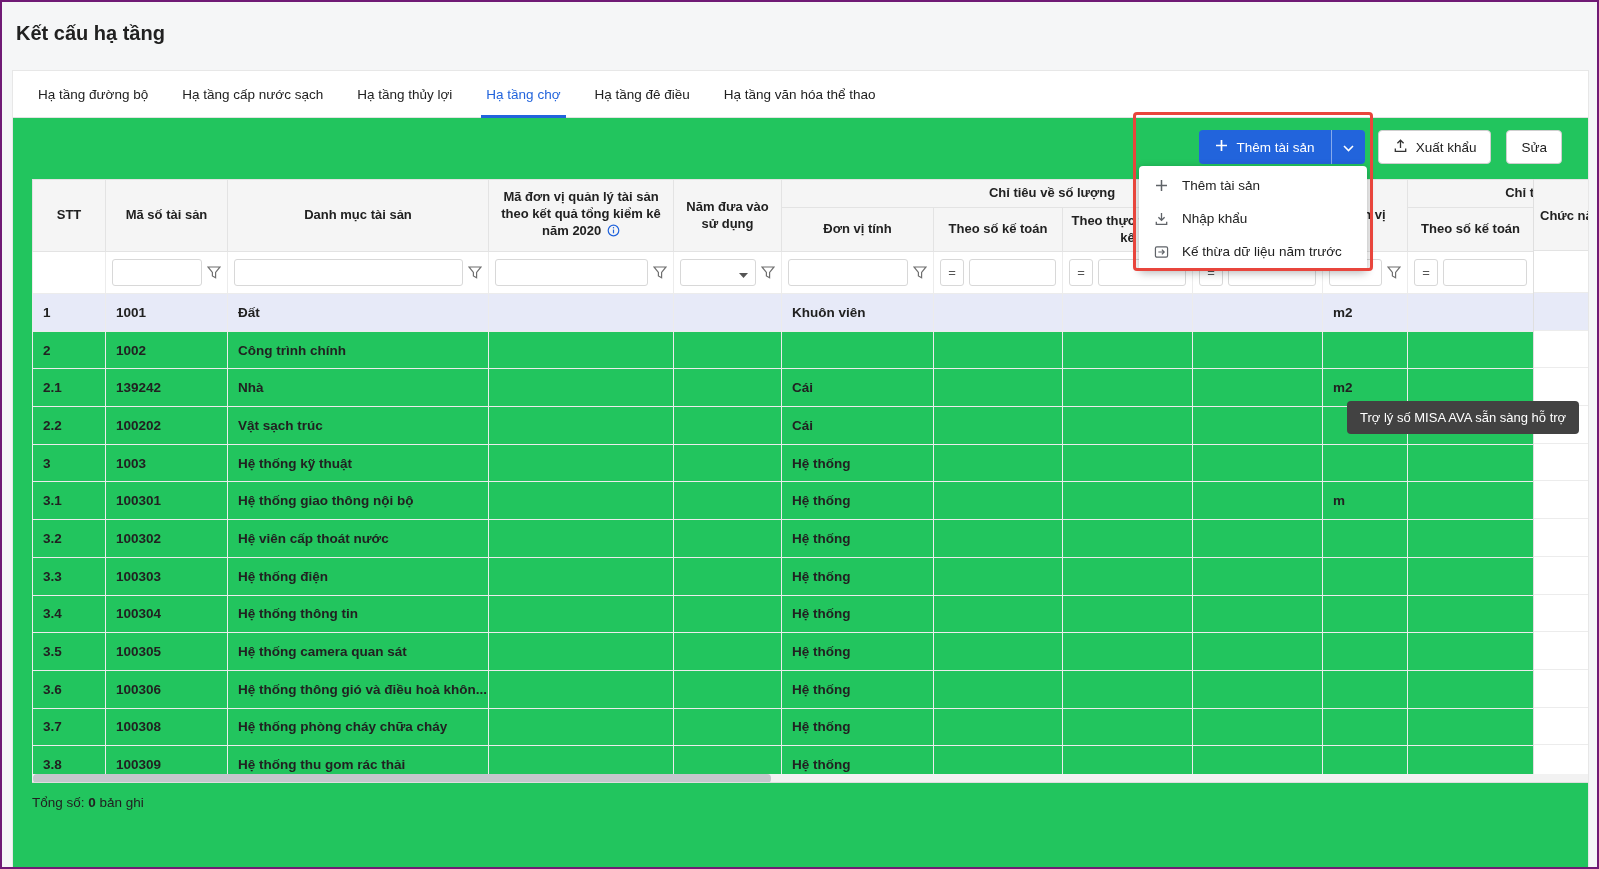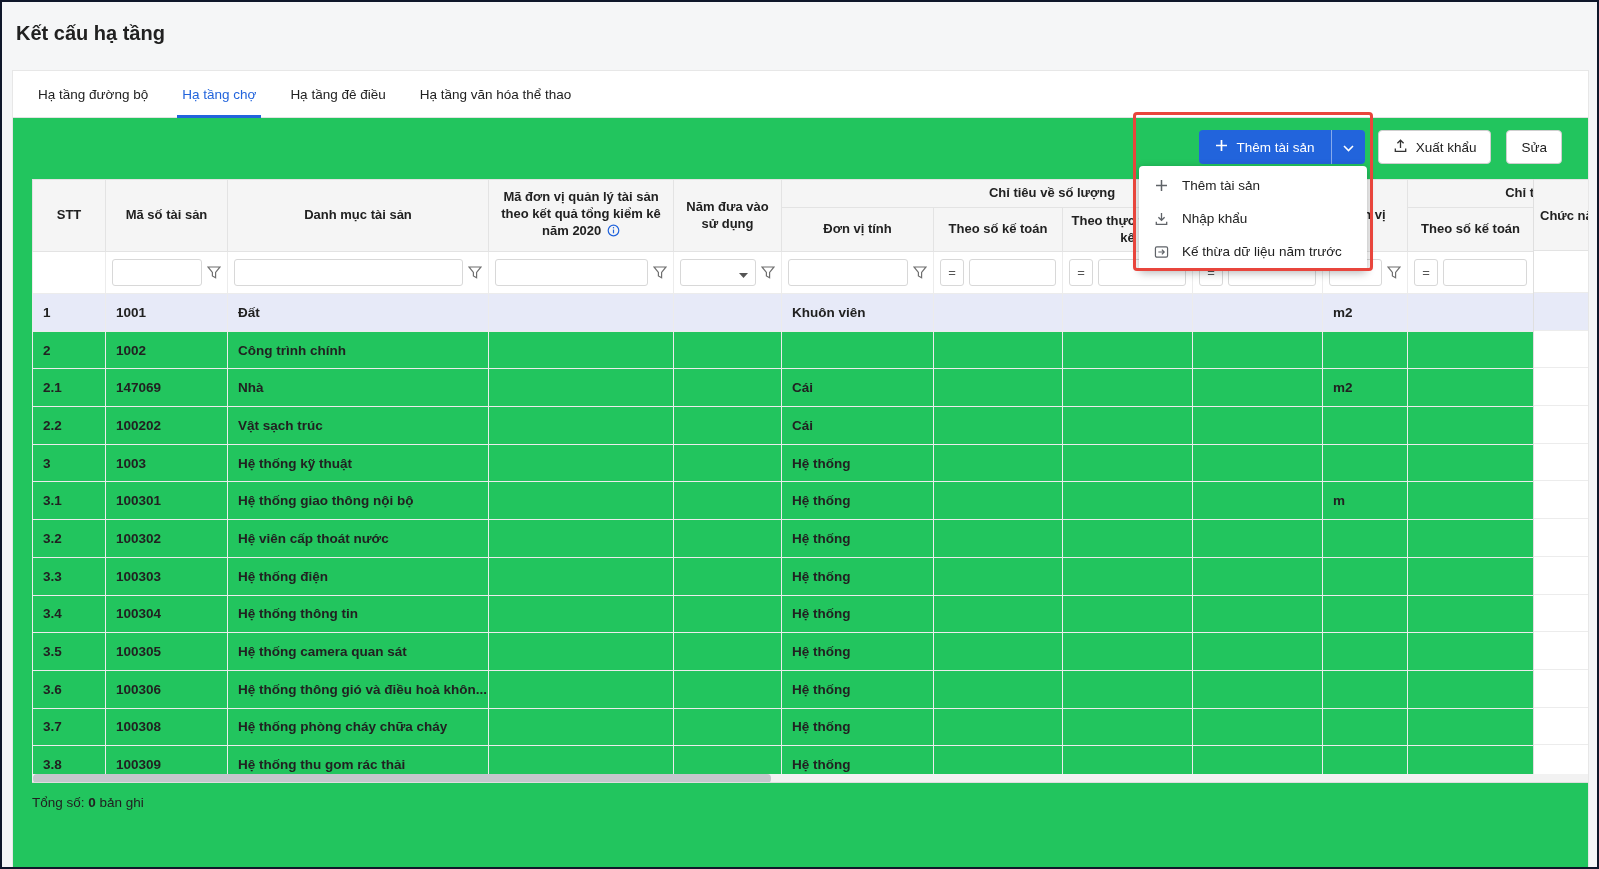--- a/index.html
+++ b/index.html
@@ -1,19 +1,19 @@
 <!DOCTYPE html>
 <html><head>
 <meta charset="utf-8">
 <style>
   html,body{margin:0;padding:0;background:#e9eaec;}
   *{box-sizing:border-box;}
   .screen{
     position:relative;width:1599px;height:869px;overflow:hidden;
-    background:#f5f6f7;border:2px solid #0f172a;
+    background:#f5f6f7;border:2px solid #701a75;
     font-family:"Liberation Sans","DejaVu Sans",sans-serif;color:#212121;
   }
   
   .page-title{position:absolute;left:14px;top:20px;font-size:20px;font-weight:700;}
   
   .panel{position:absolute;left:10px;top:68px;width:1577px;height:810px;background:#22c55e;border:1px solid #e7e7e7;}
   
   .tabs{position:absolute;left:0;top:0;right:0;height:47px;border-bottom:1px solid #e2e2e2;display:flex;padding-left:8px;background:#fff;}
   .tab{position:relative;display:flex;align-items:center;padding:0 17px;font-size:13.5px;font-weight:500;cursor:pointer;white-space:nowrap;}
   .tab.active{color:#2264dc;}
@@ -68,20 +68,26 @@
 
 <div class="screen">
 
   <div class="page-title">Kết cấu hạ tầng</div>
 
   <div class="panel">
 
     <div class="tabs">
       <div class="tab">
           <span>Hạ tầng đường bộ</span>
+        </div>
+      <div class="tab">
+          <span>Hạ tầng cấp nước sạch</span>
+        </div>
+      <div class="tab">
+          <span>Hạ tầng thủy lợi</span>
         </div>
       <div class="tab active">
           <span>Hạ tầng chợ</span>
         </div>
       <div class="tab">
           <span>Hạ tầng đê điều</span>
         </div>
       <div class="tab">
           <span>Hạ tầng văn hóa thể thao</span>
         </div>
@@ -277,21 +283,21 @@
     <td></td>
     <td></td>
     <td></td>
     <td></td>
     <td></td>
     <td></td>
     <td></td>
   </tr>
             <tr>
     <td>2.1</td>
-    <td>147069</td>
+    <td>139242</td>
     <td>Nhà</td>
     <td></td>
     <td></td>
     <td>Cái</td>
     <td></td>
     <td></td>
     <td></td>
     <td>m2</td>
     <td></td>
     <td></td>
@@ -494,14 +500,15 @@
             <rect x="1.5" y="2" width="13" height="11" rx="1.5" stroke="#5f6368" stroke-width="1.3" fill="none"></rect>
             <path d="M4.6 7.5h6.2M8.4 5L10.9 7.5 8.4 10" stroke="#5f6368" stroke-width="1.3" fill="none"></path>
           </svg>
         </span>
       <span>Kế thừa dữ liệu năm trước</span>
     </div>
   </div>
 
   <div class="redbox"></div>
 
+  <div class="tooltip">Trợ lý số MISA AVA sẵn sàng hỗ trợ</div>
 
 </div>
 
 </body></html>

